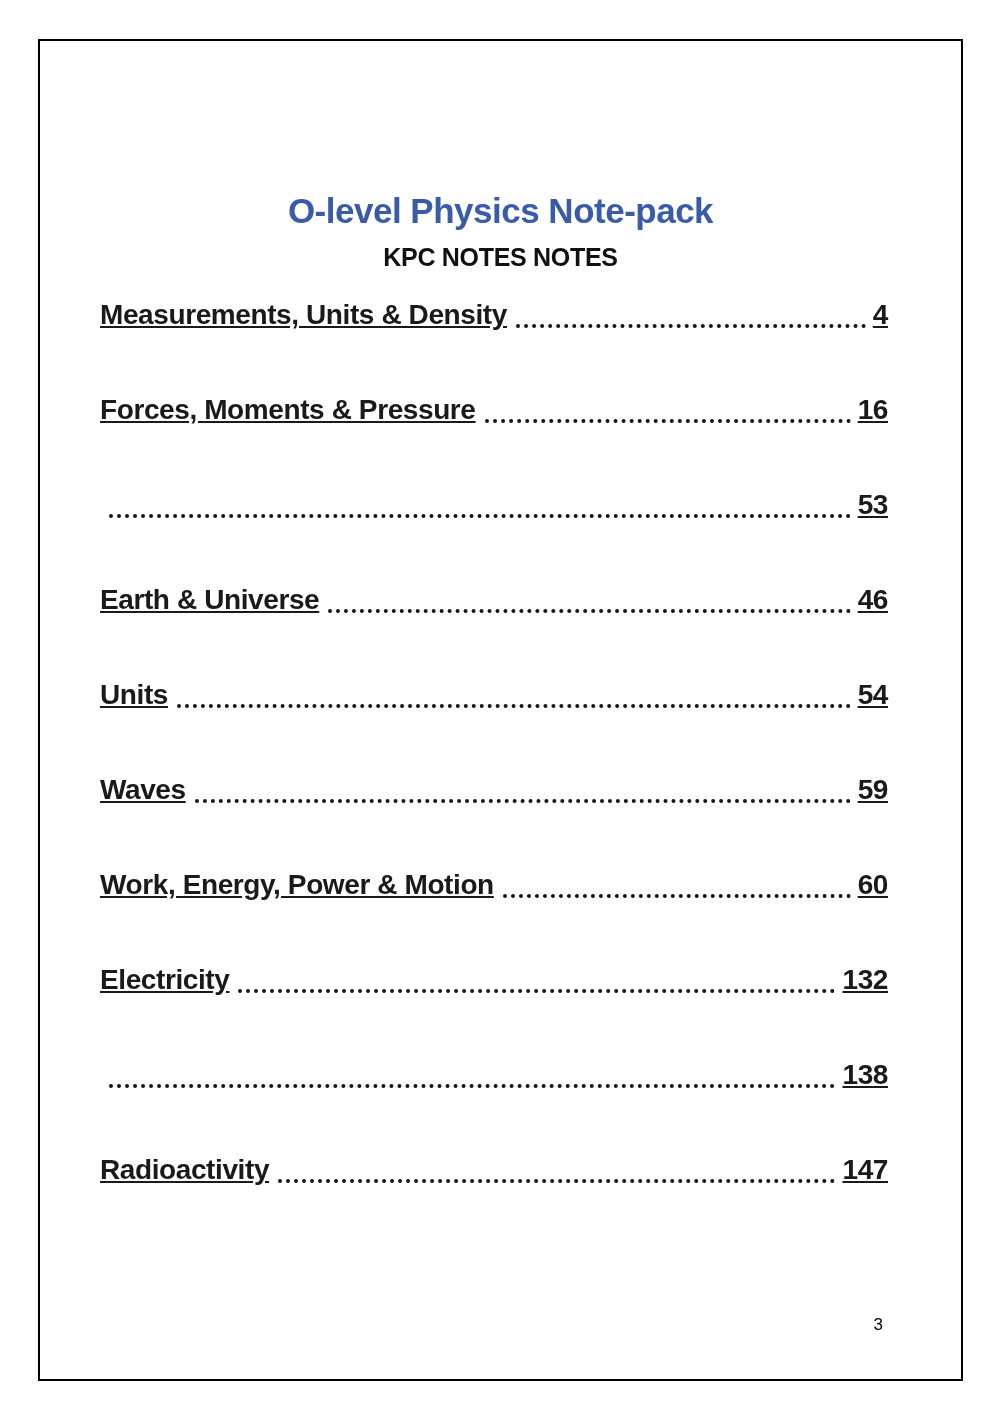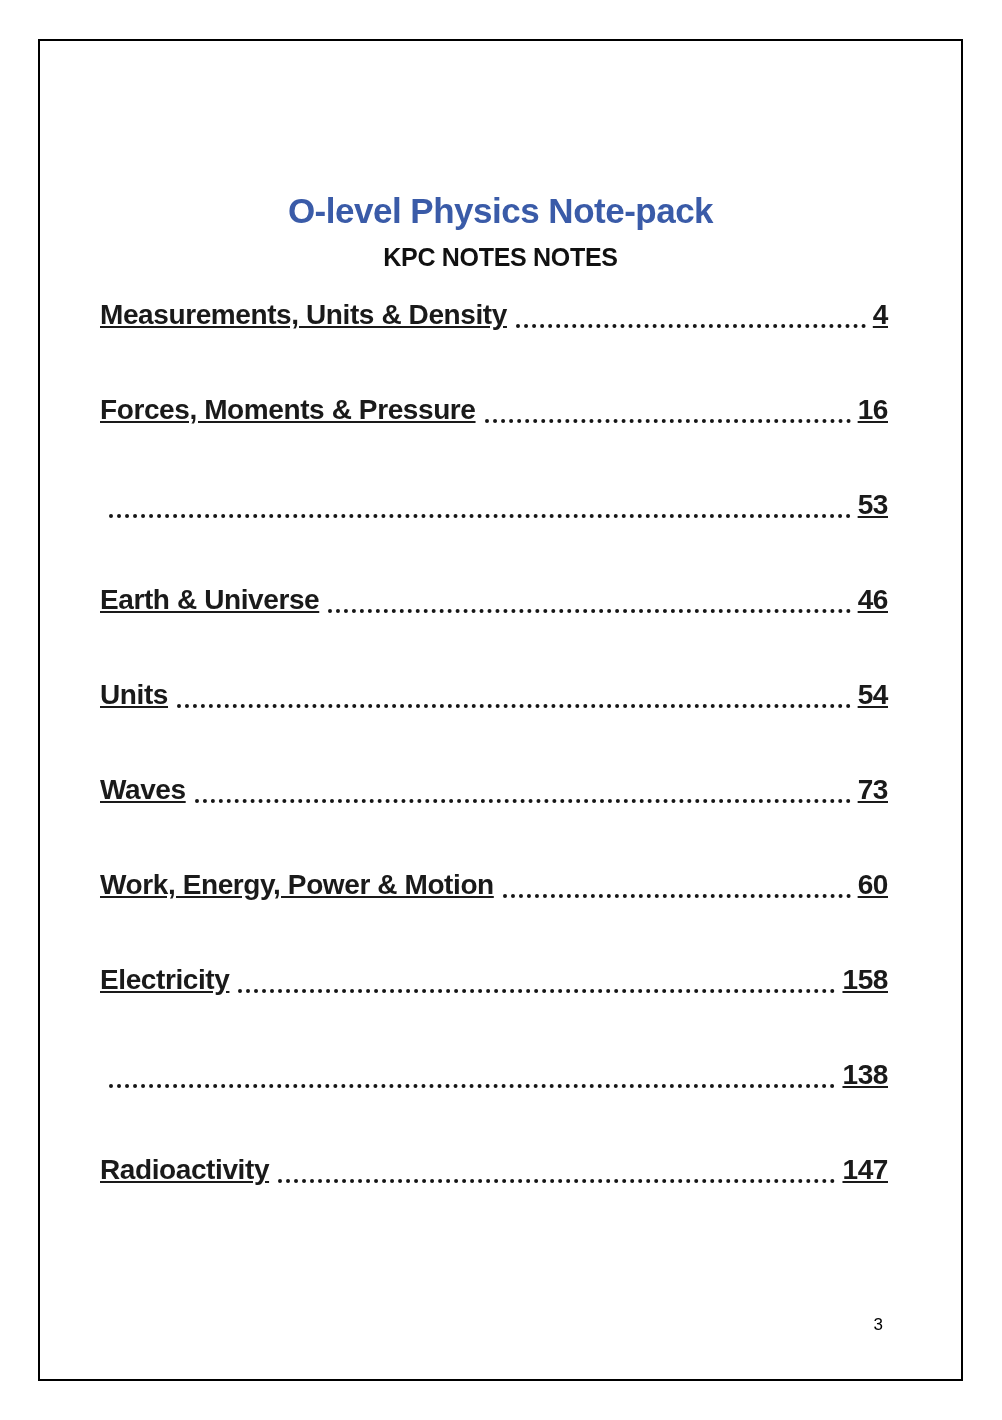--- a/index.html
+++ b/index.html
@@ -105,31 +105,31 @@
           <span class="toc-page-num">46</span>
         </div>
         <div class="toc-entry">
           <span class="toc-label">Units</span>
           <span class="dot-leader"></span>
           <span class="toc-page-num">54</span>
         </div>
         <div class="toc-entry">
           <span class="toc-label">Waves</span>
           <span class="dot-leader"></span>
-          <span class="toc-page-num">73</span>
+          <span class="toc-page-num">59</span>
         </div>
         <div class="toc-entry">
           <span class="toc-label">Work, Energy, Power &amp; Motion</span>
           <span class="dot-leader"></span>
           <span class="toc-page-num">60</span>
         </div>
         <div class="toc-entry">
           <span class="toc-label">Electricity</span>
           <span class="dot-leader"></span>
-          <span class="toc-page-num">158</span>
+          <span class="toc-page-num">132</span>
         </div>
         <div class="toc-entry">
           <span class="dot-leader"></span>
           <span class="toc-page-num">138</span>
         </div>
         <div class="toc-entry">
           <span class="toc-label">Radioactivity</span>
           <span class="dot-leader"></span>
           <span class="toc-page-num">147</span>
         </div>

